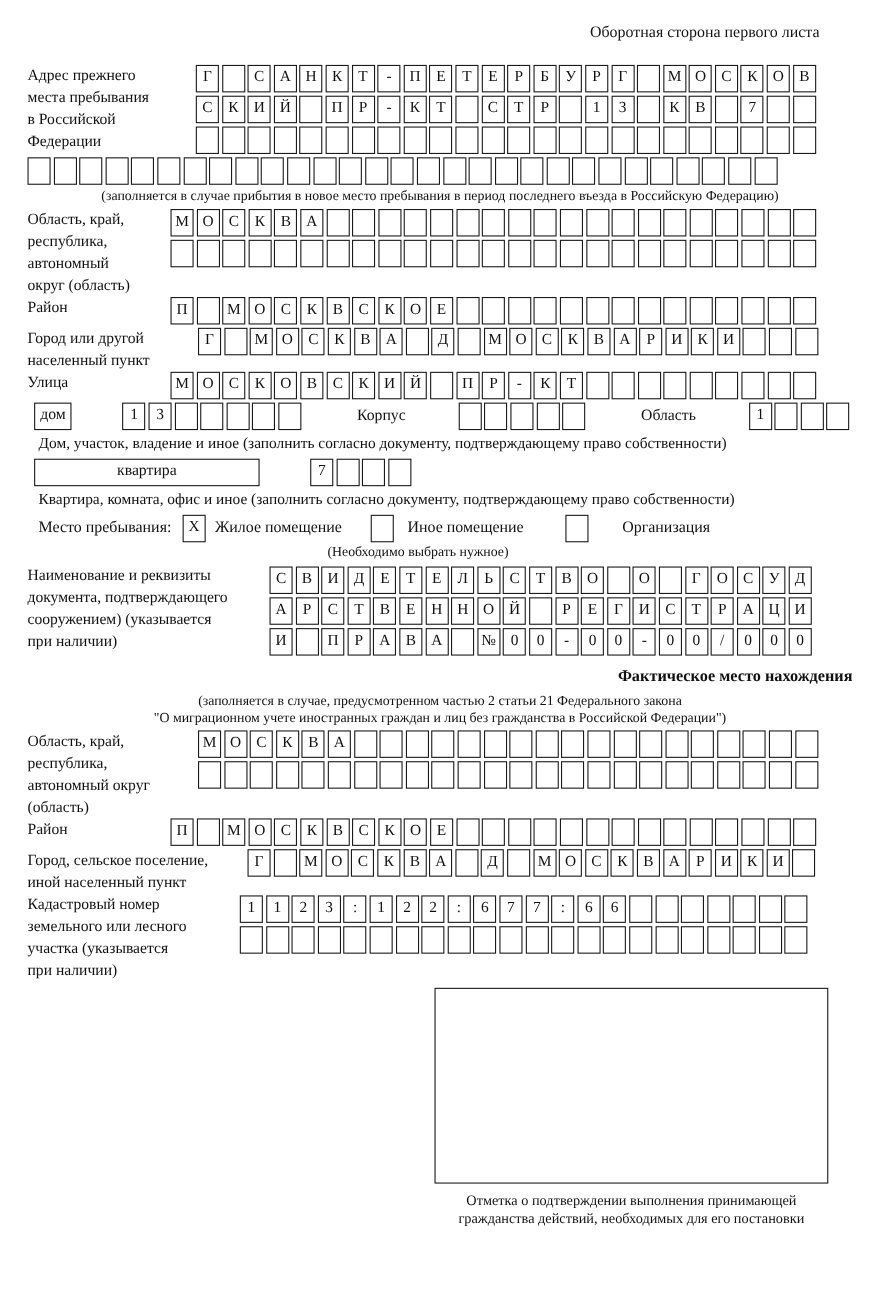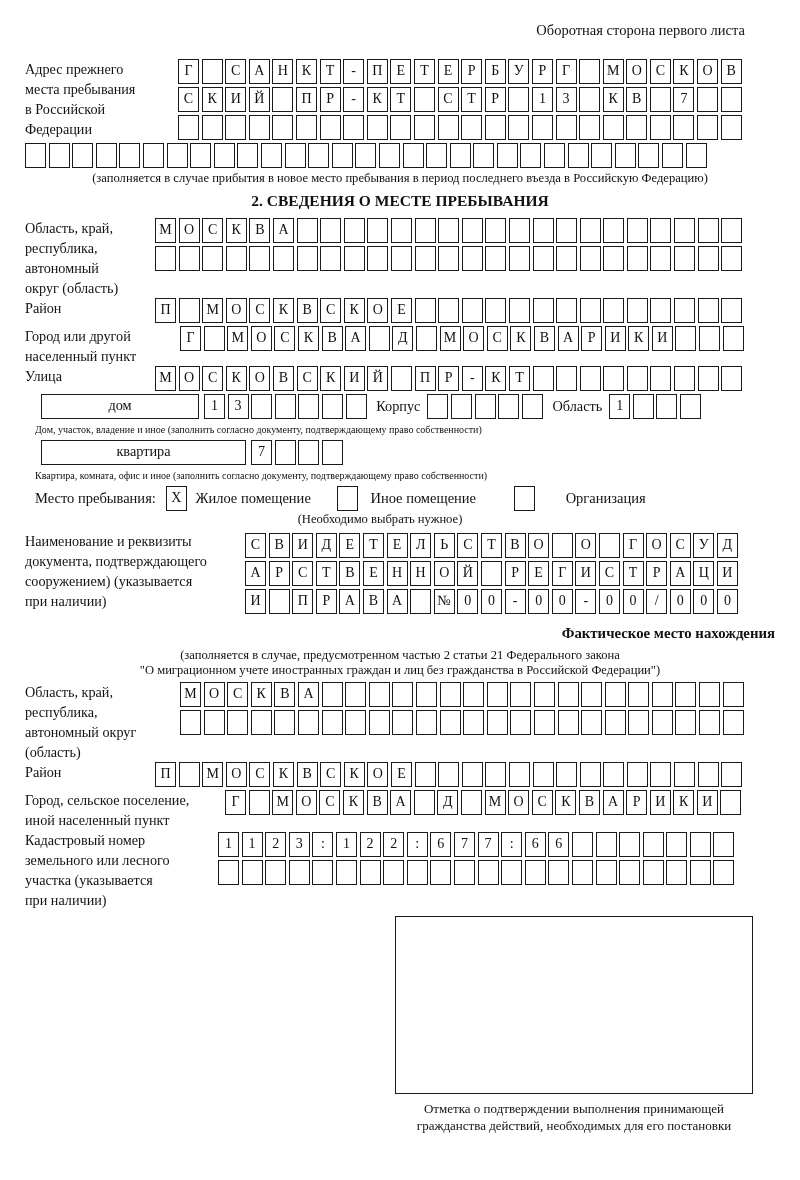--- a/index.html
+++ b/index.html
@@ -14,26 +14,26 @@
   .w155{width:155px;flex:none;}
   .w200{width:200px;flex:none;}
   .w193{width:193px;flex:none;}
   .w220{width:220px;flex:none;line-height:20px;}
   .cellrow{white-space:nowrap;margin-bottom:3px;height:25px;}
   .cell{display:inline-block;box-sizing:border-box;width:21px;height:25px;border:1.6px solid #1a1a1a;
         margin-right:2.6px;text-align:center;font-size:14px;line-height:21px;vertical-align:top;
         font-family:"Liberation Serif","DejaVu Serif",serif;}
   .mt5{margin-top:2px;}
   .note{font-size:12.6px;text-align:center;margin:1px 0 4px 0;}
-  .note-left{font-size:10px;text-align:left;margin:1px 0 5px 10px;}
+  .note-left{font-size:14px;text-align:left;margin:1px 0 5px 10px;}
   .h2{font-size:15.5px;font-weight:bold;text-align:center;margin:6px 0 8px 0;}
   .h3{font-size:14.8px;font-weight:bold;text-align:right;margin:8px 0 6px 0;}
   .widebox{display:inline-block;box-sizing:border-box;height:25px;border:1.6px solid #1a1a1a;
         text-align:center;font-size:14.3px;line-height:21px;vertical-align:top;}
-  .houserow{margin-left:16px;margin-bottom:2px;}
+  .houserow{margin-left:6px;margin-bottom:2px;gap:41px;}
   .inlab{font-size:14.3px;line-height:25px;margin:0 7px;flex:none;}
   .stayrow{display:flex;align-items:center;font-size:14.5px;margin:4px 0 1px 10px;}
   .stamp-box{width:358px;height:178px;border:1.8px solid #1a1a1a;margin:6px 0 6px 370px;box-sizing:border-box;}
   .stamp-caption{width:410px;margin-left:344px;text-align:center;font-size:13px;line-height:17px;}
   .gap2{height:2px;}
 </style>
 </head>
 <body>
 
 <div class="page">
@@ -49,21 +49,20 @@
       </div>
     <div>
       <div class="cellrow"><span class="cell">Г</span><span class="cell"></span><span class="cell">С</span><span class="cell">А</span><span class="cell">Н</span><span class="cell">К</span><span class="cell">Т</span><span class="cell">-</span><span class="cell">П</span><span class="cell">Е</span><span class="cell">Т</span><span class="cell">Е</span><span class="cell">Р</span><span class="cell">Б</span><span class="cell">У</span><span class="cell">Р</span><span class="cell">Г</span><span class="cell"></span><span class="cell">М</span><span class="cell">О</span><span class="cell">С</span><span class="cell">К</span><span class="cell">О</span><span class="cell">В</span></div>
       <div class="cellrow"><span class="cell">С</span><span class="cell">К</span><span class="cell">И</span><span class="cell">Й</span><span class="cell"></span><span class="cell">П</span><span class="cell">Р</span><span class="cell">-</span><span class="cell">К</span><span class="cell">Т</span><span class="cell"></span><span class="cell">С</span><span class="cell">Т</span><span class="cell">Р</span><span class="cell"></span><span class="cell">1</span><span class="cell">3</span><span class="cell"></span><span class="cell">К</span><span class="cell">В</span><span class="cell"></span><span class="cell">7</span><span class="cell"></span><span class="cell"></span></div>
       <div class="cellrow"><span class="cell"></span><span class="cell"></span><span class="cell"></span><span class="cell"></span><span class="cell"></span><span class="cell"></span><span class="cell"></span><span class="cell"></span><span class="cell"></span><span class="cell"></span><span class="cell"></span><span class="cell"></span><span class="cell"></span><span class="cell"></span><span class="cell"></span><span class="cell"></span><span class="cell"></span><span class="cell"></span><span class="cell"></span><span class="cell"></span><span class="cell"></span><span class="cell"></span><span class="cell"></span><span class="cell"></span></div>
     </div>
   </div>
   <div class="cellrow"><span class="cell"></span><span class="cell"></span><span class="cell"></span><span class="cell"></span><span class="cell"></span><span class="cell"></span><span class="cell"></span><span class="cell"></span><span class="cell"></span><span class="cell"></span><span class="cell"></span><span class="cell"></span><span class="cell"></span><span class="cell"></span><span class="cell"></span><span class="cell"></span><span class="cell"></span><span class="cell"></span><span class="cell"></span><span class="cell"></span><span class="cell"></span><span class="cell"></span><span class="cell"></span><span class="cell"></span><span class="cell"></span><span class="cell"></span><span class="cell"></span><span class="cell"></span><span class="cell"></span></div>
   <div class="note">(заполняется в случае прибытия в новое место пребывания в период последнего въезда в Российскую Федерацию)</div>
 
-  <div class="h2">2. СВЕДЕНИЯ О МЕСТЕ ПРЕБЫВАНИЯ</div>
 
   <div class="frow">
     <div class="label w130">
         <div>Область, край,</div>
         <div>республика,</div>
         <div>автономный</div>
         <div>округ (область)</div>
       </div>
     <div>
       <div class="cellrow"><span class="cell">М</span><span class="cell">О</span><span class="cell">С</span><span class="cell">К</span><span class="cell">В</span><span class="cell">А</span><span class="cell"></span><span class="cell"></span><span class="cell"></span><span class="cell"></span><span class="cell"></span><span class="cell"></span><span class="cell"></span><span class="cell"></span><span class="cell"></span><span class="cell"></span><span class="cell"></span><span class="cell"></span><span class="cell"></span><span class="cell"></span><span class="cell"></span><span class="cell"></span><span class="cell"></span><span class="cell"></span><span class="cell"></span></div>

